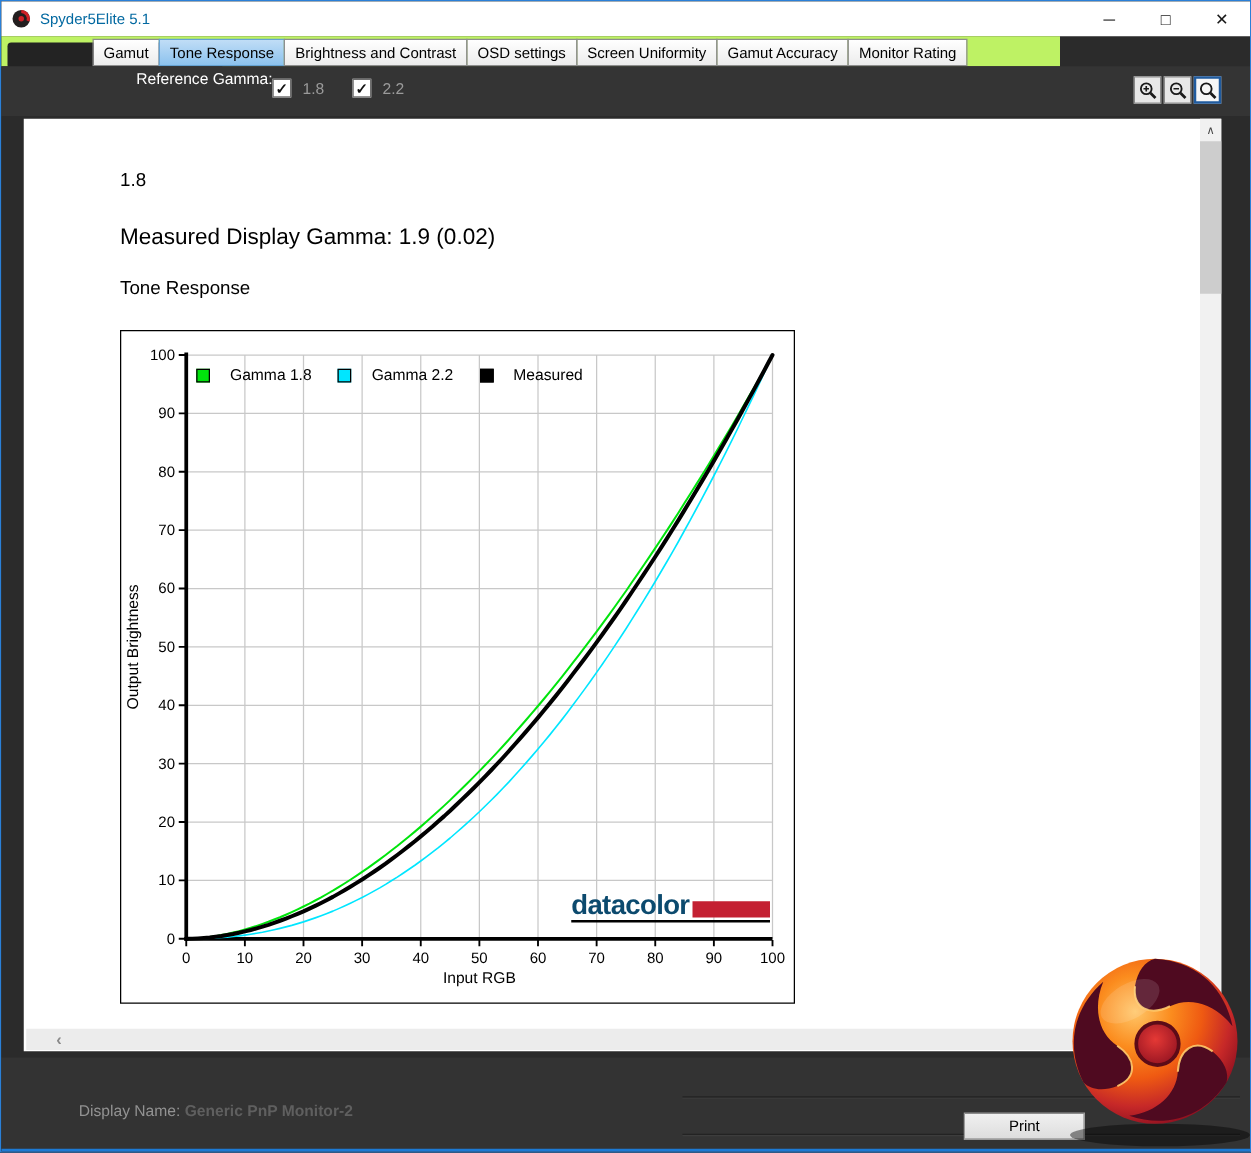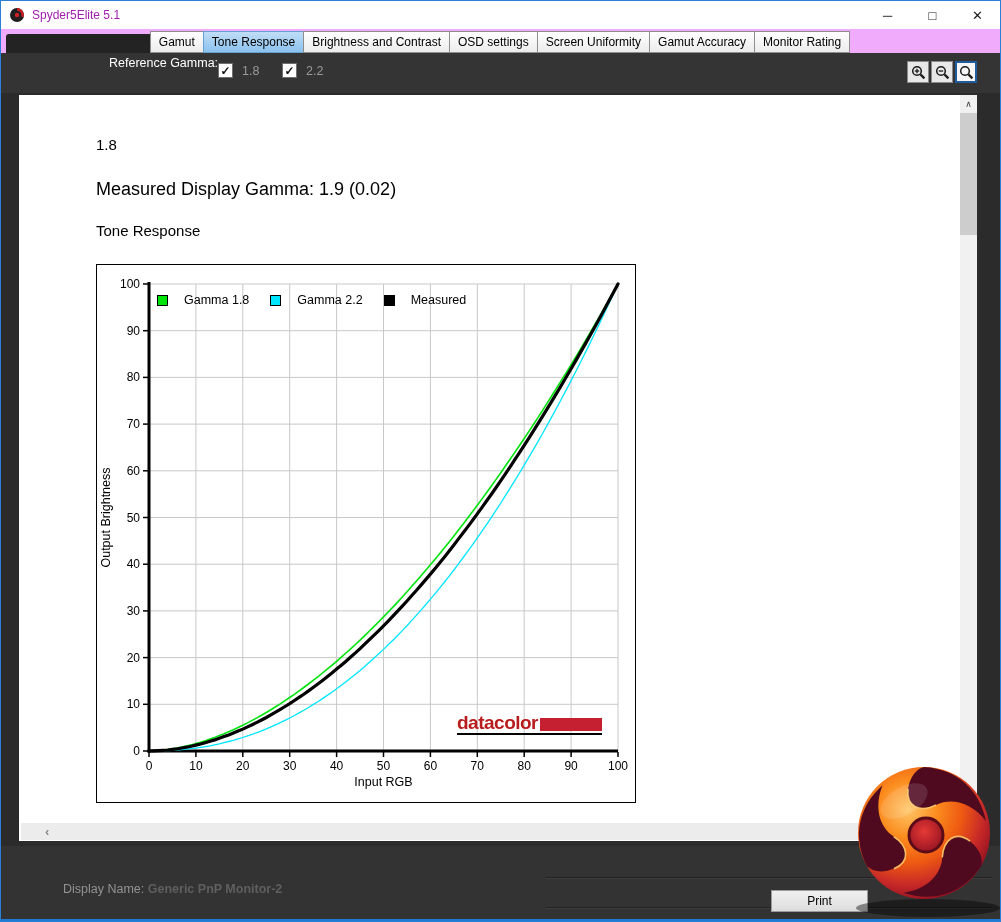--- a/index.html
+++ b/index.html
@@ -2,26 +2,26 @@
 <html><head>
 <meta charset="utf-8">
 <style>
   * { margin:0; padding:0; box-sizing:border-box; }
   html,body { width:1001px; height:922px; background:#000; font-family:"Liberation Sans", sans-serif; }
   .window { position:absolute; left:0; top:0; width:1001px; height:922px; border:1px solid #2a80d8; background:#2b2b2b; overflow:hidden; }
 
   
   .titlebar { position:absolute; left:0; top:0; width:999px; height:28px; background:#ffffff; display:flex; align-items:center; }
   .app-icon { margin-left:8px; width:16px; height:16px; }
-  .title-text { margin-left:7px; font-size:12px; color:#a21caf; }
+  .title-text { margin-left:7px; font-size:12px; color:#0369a1; }
   .win-controls { position:absolute; right:0; top:0; height:28px; display:flex; }
   .win-btn { width:45px; height:28px; display:flex; align-items:center; justify-content:center; font-size:13px; color:#1a1a1a; cursor:default; }
 
   
-  .tabstrip { position:absolute; left:0; top:28px; width:999px; height:24px; background:#f0abfc; }
+  .tabstrip { position:absolute; left:0; top:28px; width:847px; height:24px; background:#bef264; }
   .deco-box { position:absolute; left:5px; top:5px; width:172px; height:21px; background:#232323; border-radius:3px; }
   .tabs { position:absolute; left:0; top:2px; width:100%; height:22px; display:flex; justify-content:center; }
   .tab { height:22px; padding:0 8px; display:flex; align-items:center; font-size:12px; color:#000;
          background:linear-gradient(#ffffff,#ececec); border:1px solid #8e8e8e; margin-left:-1px; white-space:nowrap; }
   .tab.active { background:linear-gradient(#c0ddf6,#8cc2ee); border-color:#65a2d2; }
 
   
   .toolbar { position:absolute; left:0; top:52px; width:999px; height:40px; background:#343434; }
   .ref-label { position:absolute; left:108px; top:3px; font-size:12.5px; color:#ffffff; }
   .chk { position:absolute; top:10px; display:flex; align-items:center; gap:9px; cursor:default; }
@@ -39,21 +39,21 @@
   .measured-line { position:absolute; left:77px; top:84px; font-size:18px; color:#000; }
   .section-title { position:absolute; left:77px; top:127px; font-size:15px; color:#000; }
 
   .chart-box { position:absolute; left:77px; top:169px; width:540px; height:539px; border:1px solid #000; background:#fff; }
   .chart-box svg.plot { position:absolute; left:0; top:0; }
   .legend { position:absolute; left:60px; top:28px; display:flex; gap:21px; }
   .legend-item { display:flex; align-items:center; gap:16px; }
   .legend-swatch { width:11px; height:11px; border:1px solid #000; }
   .legend-label { font-size:12.5px; color:#000; }
   .datacolor { position:absolute; left:360px; top:450px; display:flex; align-items:flex-end; border-bottom:2px solid #000; padding-bottom:2px; }
-  .dc-text { font-size:19px; font-weight:bold; color:#b91c1c; letter-spacing:-0.5px; line-height:0.85; }
+  .dc-text { font-size:22px; font-weight:bold; color:#0c4a6e; letter-spacing:-0.5px; line-height:0.85; }
   .dc-bar { width:62px; height:13px; margin-left:2px; margin-bottom:0; }
 
   
   .vscroll { position:absolute; left:941px; top:0; width:17px; height:746px; background:#f1f1f1; }
   .vscroll .arrow { position:absolute; left:0; top:0; width:17px; height:17px; display:flex; align-items:center; justify-content:center; font-size:9px; color:#444; }
   .vscroll .thumb { position:absolute; left:0; top:18px; width:17px; height:122px; background:#cdcdcd; }
   .hscroll { position:absolute; left:2px; top:728px; width:938px; height:17px; background:#ececec; display:flex; align-items:center; }
   .hscroll .arrow { margin-left:24px; font-size:13px; font-weight:bold; color:#8a8a8a; line-height:1; }
 
   

